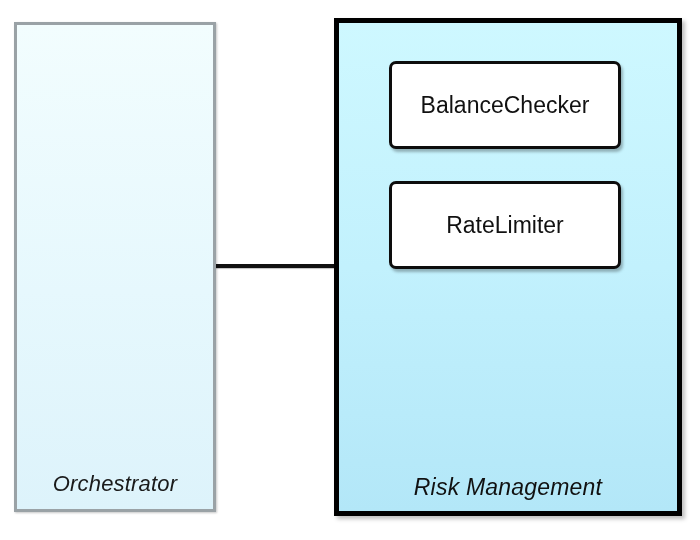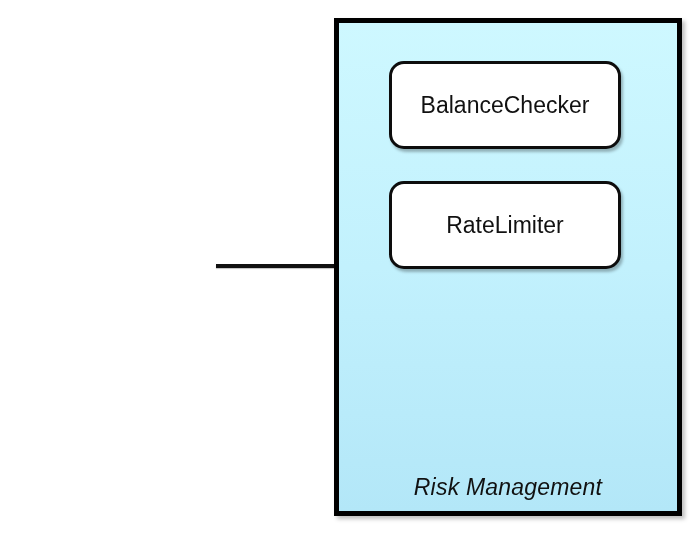--- a/index.html
+++ b/index.html
@@ -83,21 +83,21 @@
     width: 100%;
     height: 100%;
   }
   .component-card {
     position: absolute;
     left: 50px;
     width: 232px;
     height: 88px;
     box-sizing: border-box;
     border: 3px solid #0d0d0d;
-    border-radius: 15px;
+    border-radius: 7px;
     background: #ffffff;
     display: flex;
     align-items: center;
     justify-content: center;
     box-shadow: 2px 3px 3px rgba(0,0,0,0.28);
   }
   .component-card:nth-child(1) { top: 38px; }
   .component-card:nth-child(2) { top: 158px; }
   .component-card:nth-child(3) { top: 291px; font-family: Liberation Mono, monospace; }
 
@@ -120,20 +120,23 @@
     box-shadow: 0 1px 1px rgba(0,0,0,0.25);
   }
 </style>
 </head>
 <body>
 
 <div id="diagram">
 
   <div class="connector-line"></div>
 
+  <div class="orchestrator-box">
+    <div class="orchestrator-label">Orchestrator</div>
+  </div>
 
   <div class="risk-box">
 
     <div class="component-list">
 
       <div class="component-card">
         <span class="component-label">BalanceChecker</span>
       </div>
 
 

